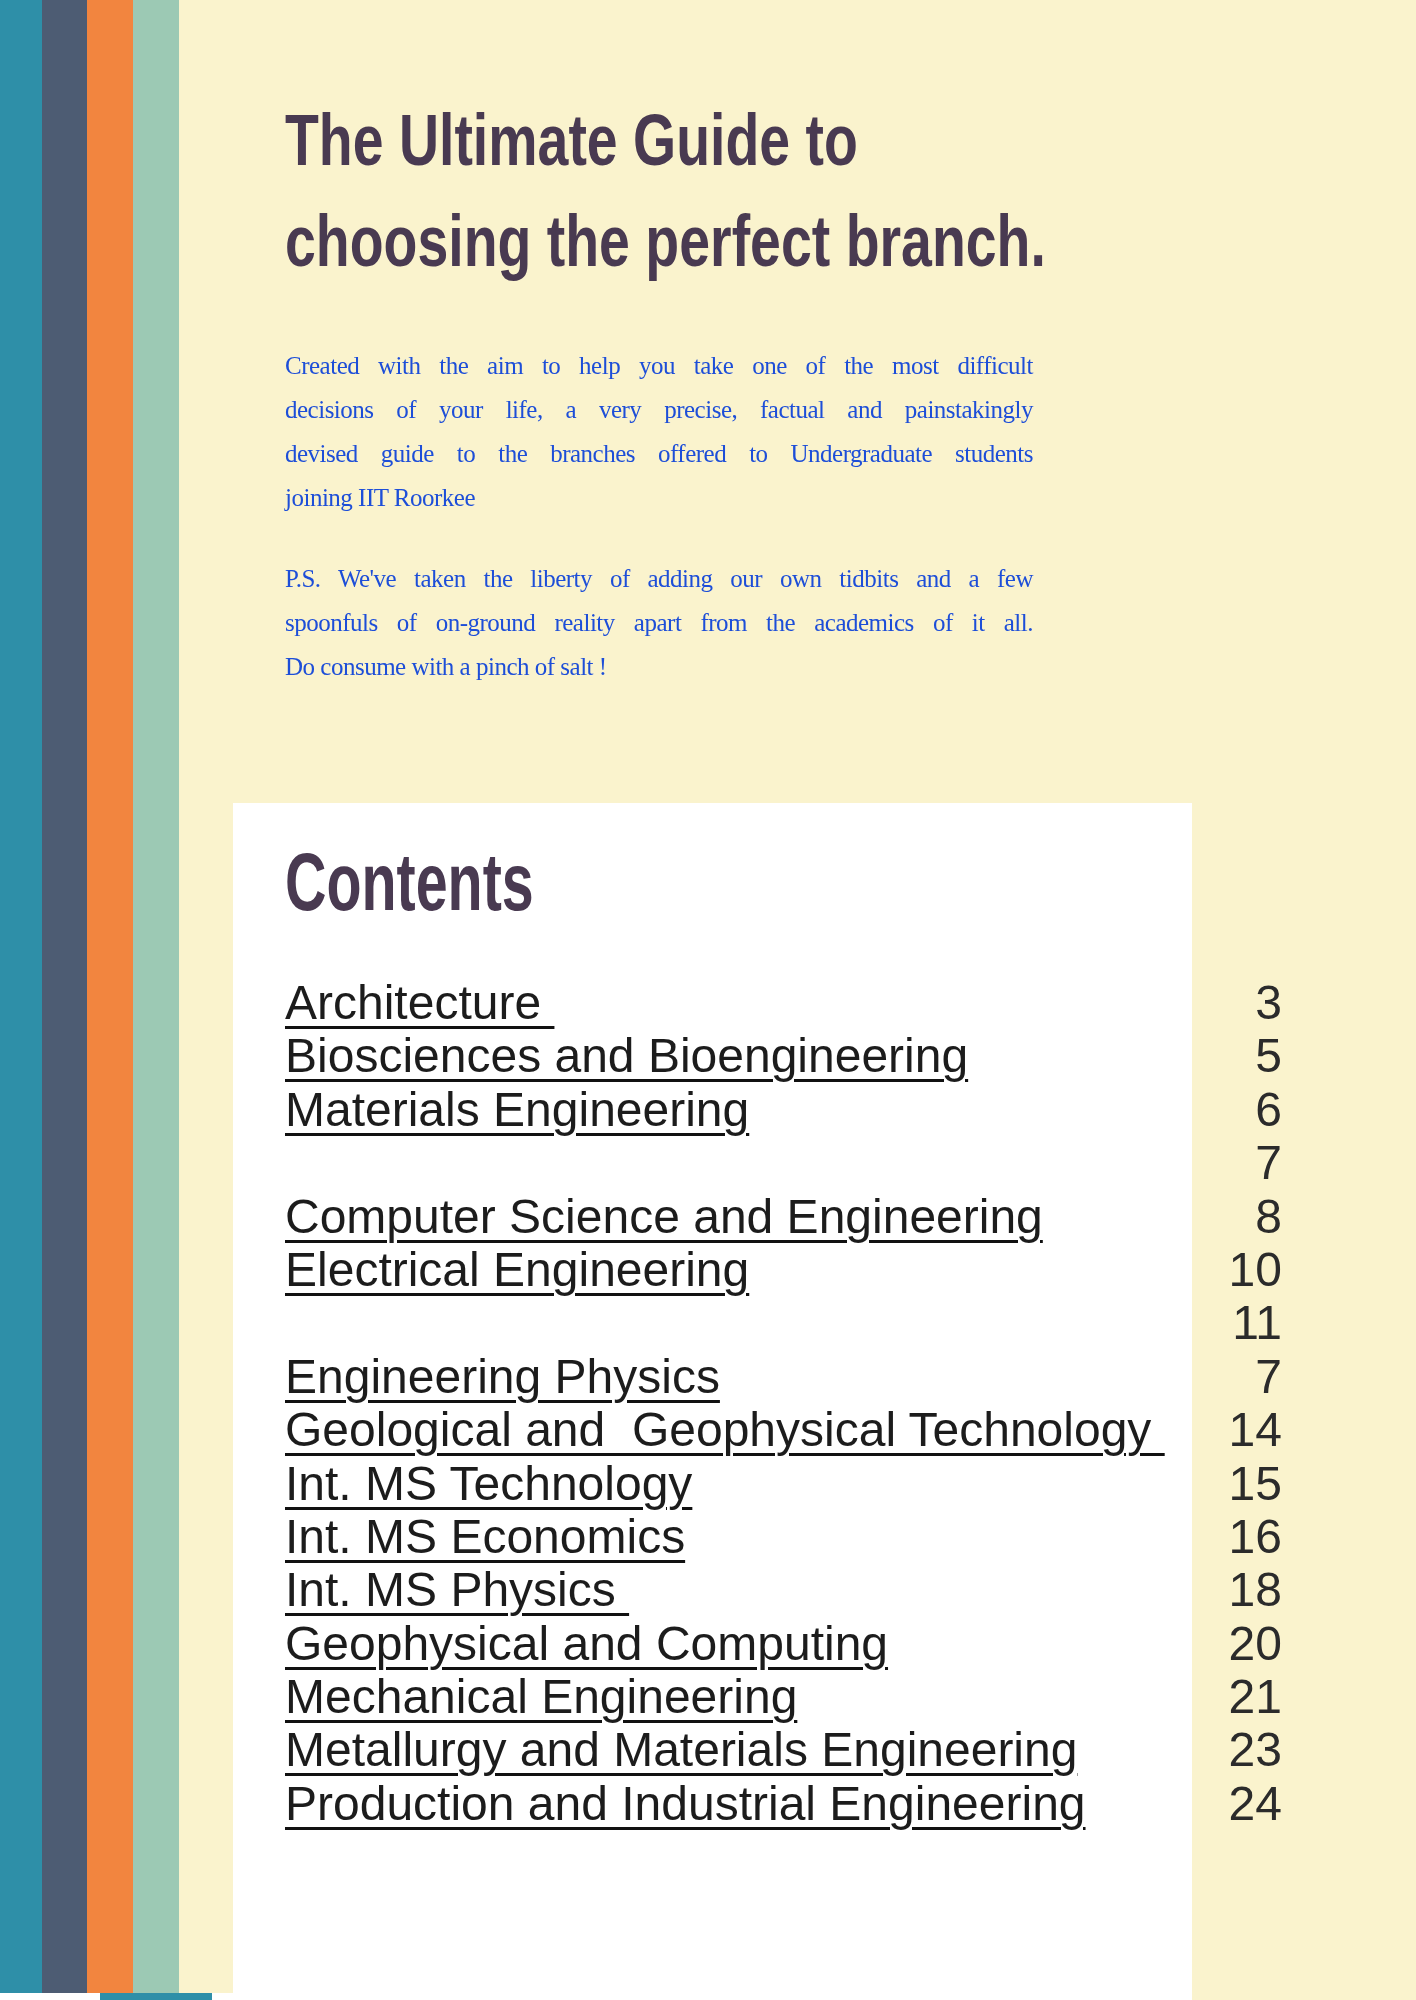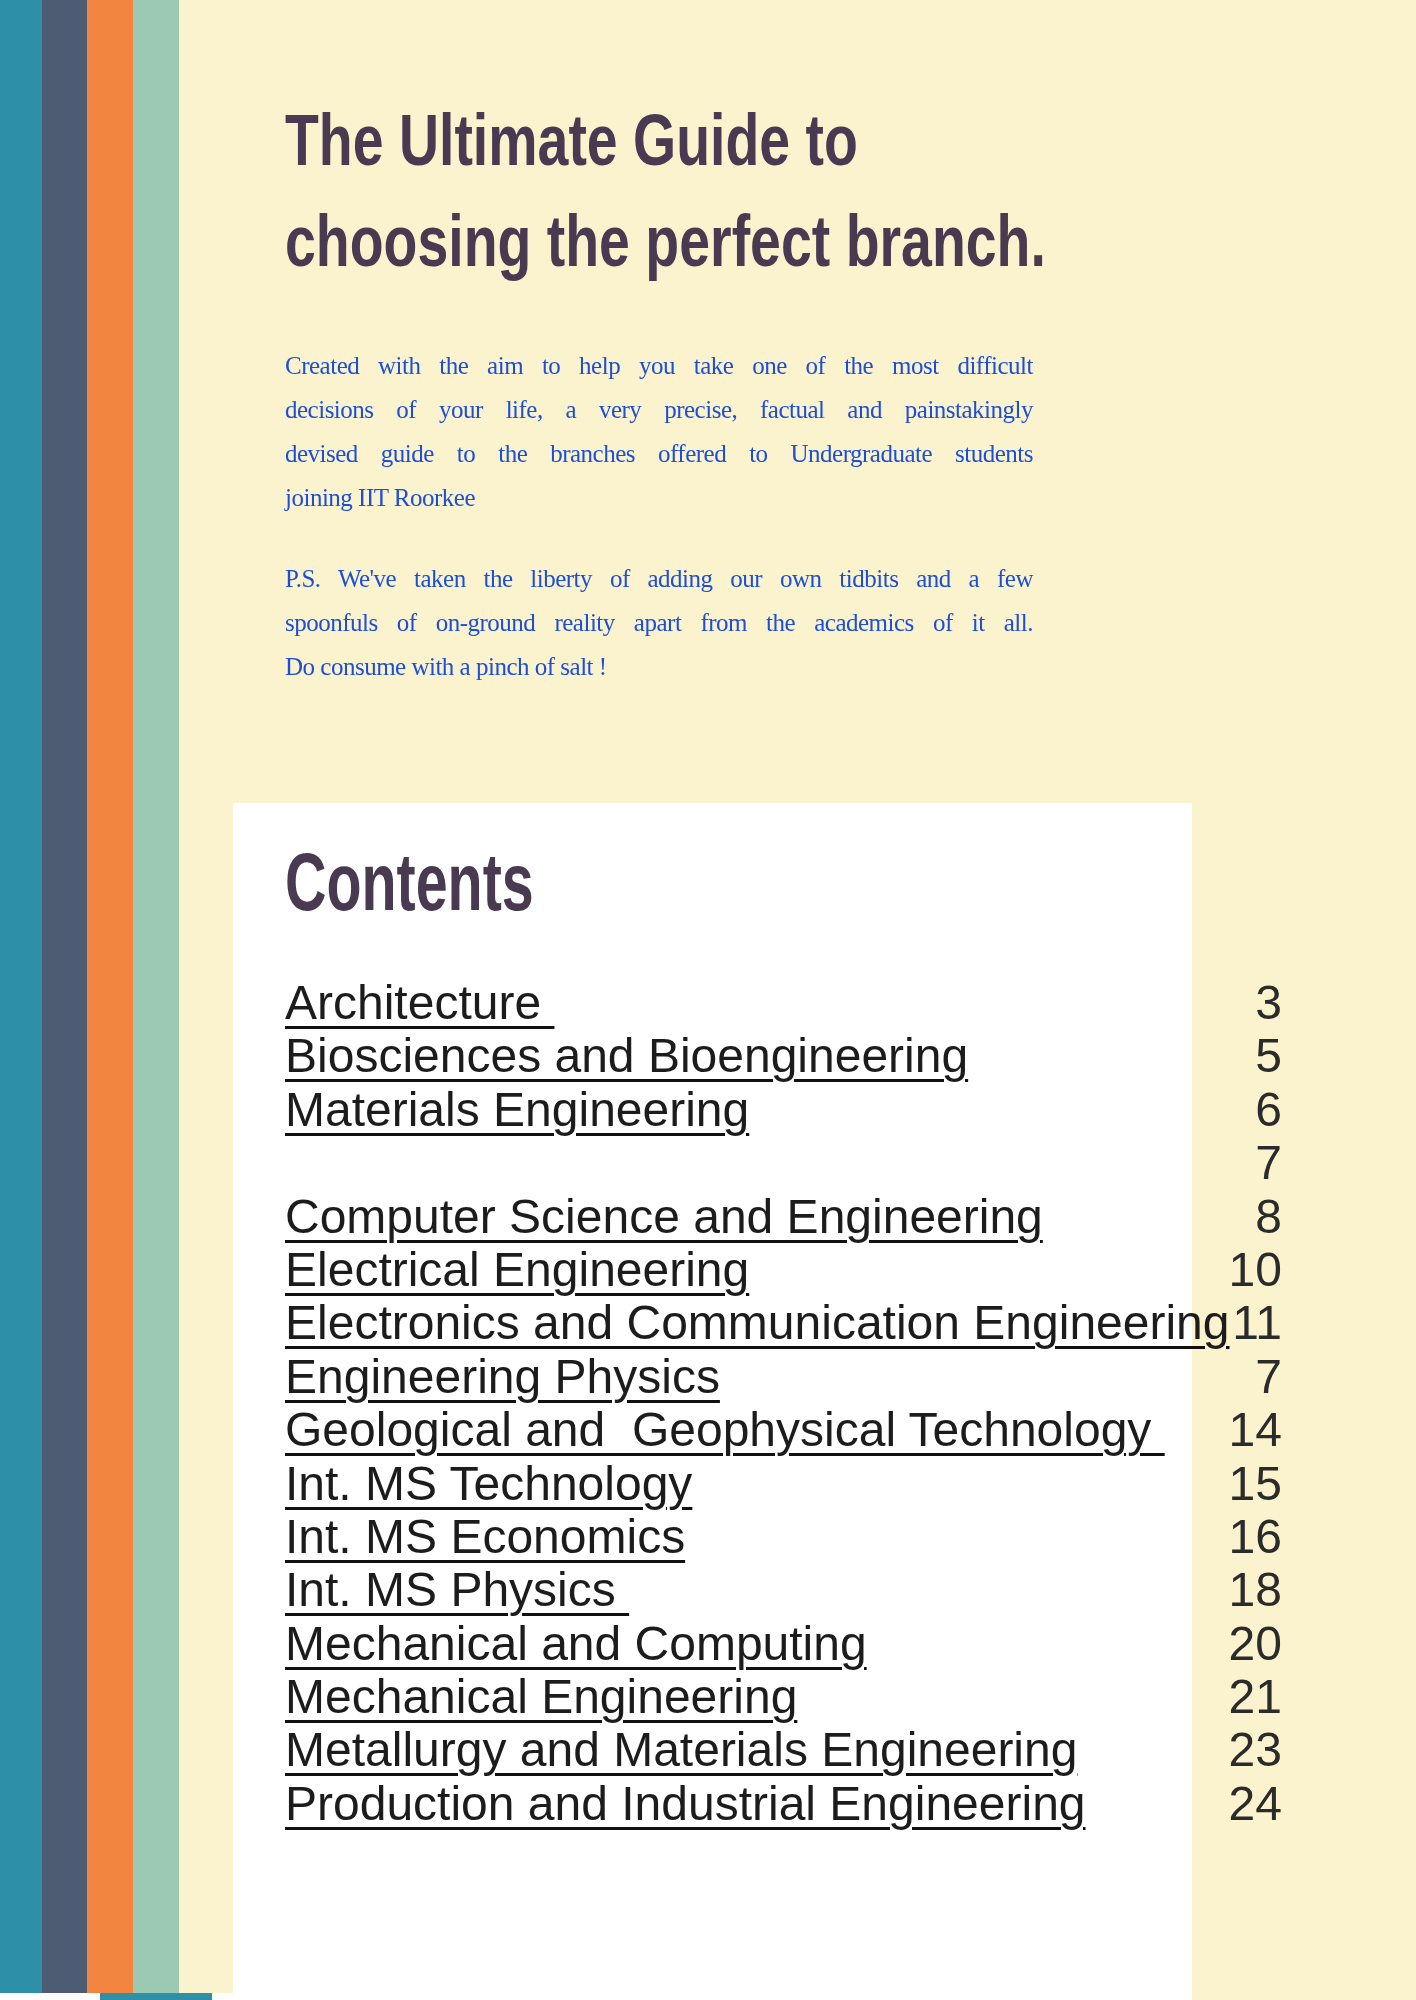--- a/index.html
+++ b/index.html
@@ -134,21 +134,20 @@
     <span class="toc-label">Computer Science and Engineering</span>
     <span class="toc-page">8</span>
   </div>
 
   <div class="toc-row">
     <span class="toc-label">Electrical Engineering</span>
     <span class="toc-page">10</span>
   </div>
 
   <div class="toc-row">
-    <span class="toc-label">Electronics and Communication Engineering</span>
     <span class="toc-page">11</span>
   </div>
 
   <div class="toc-row">
     <span class="toc-label">Engineering Physics</span>
     <span class="toc-page">7</span>
   </div>
 
   <div class="toc-row">
     <span class="toc-label">Geological and  Geophysical Technology </span>
@@ -164,21 +163,21 @@
     <span class="toc-label">Int. MS Economics</span>
     <span class="toc-page">16</span>
   </div>
 
   <div class="toc-row">
     <span class="toc-label">Int. MS Physics </span>
     <span class="toc-page">18</span>
   </div>
 
   <div class="toc-row">
-    <span class="toc-label">Mechanical and Computing</span>
+    <span class="toc-label">Geophysical and Computing</span>
     <span class="toc-page">20</span>
   </div>
 
   <div class="toc-row">
     <span class="toc-label">Mechanical Engineering</span>
     <span class="toc-page">21</span>
   </div>
 
   <div class="toc-row">
     <span class="toc-label">Metallurgy and Materials Engineering</span>

